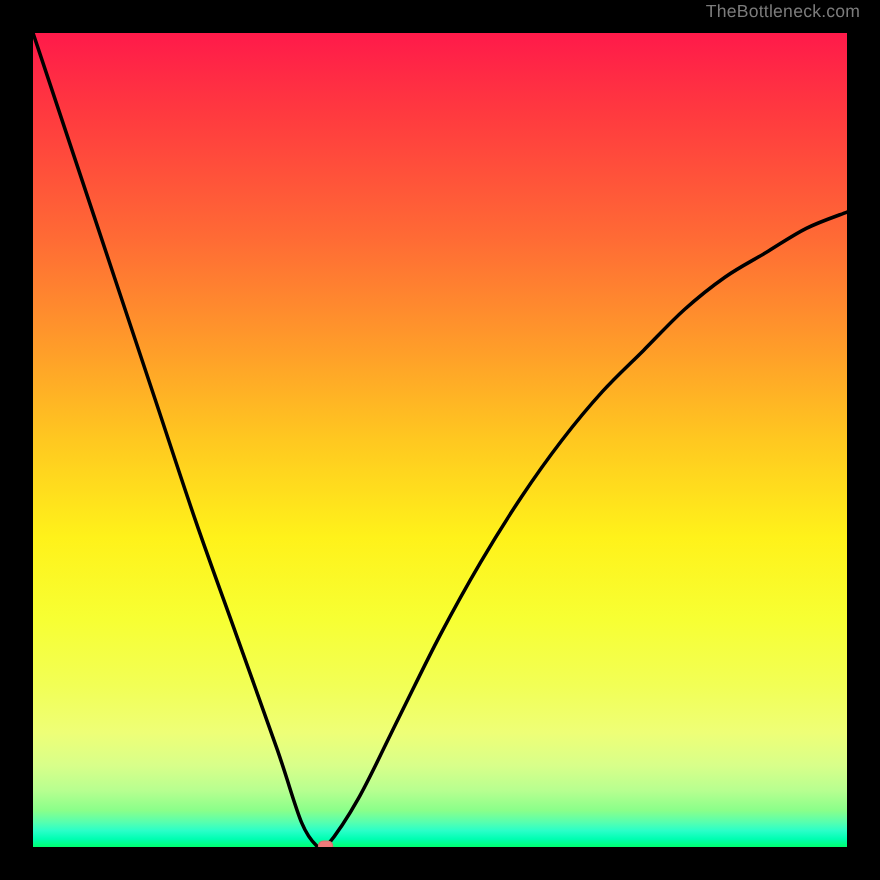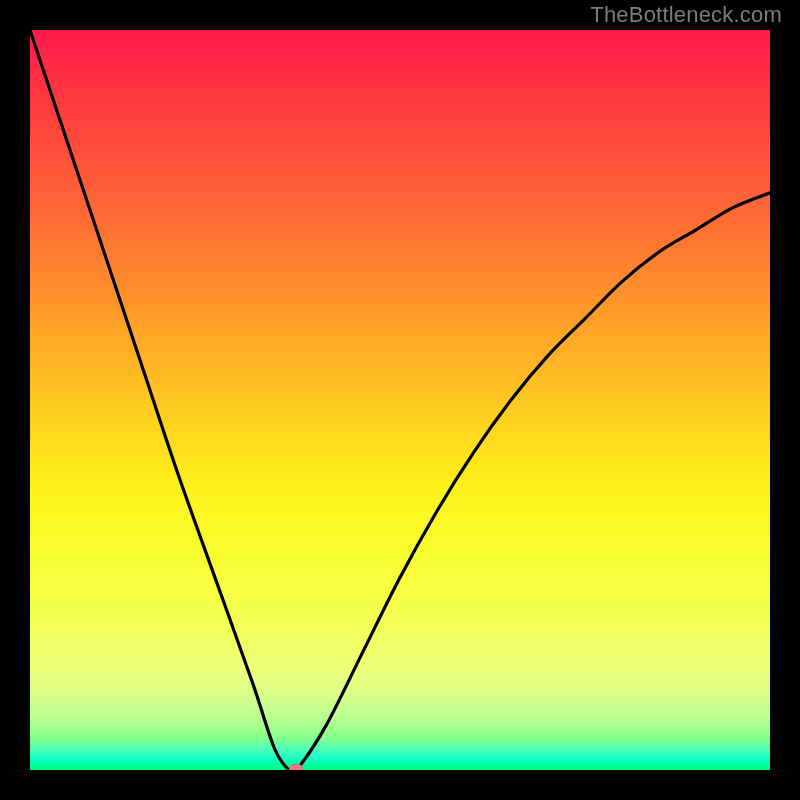--- a/index.html
+++ b/index.html
@@ -15,21 +15,21 @@
     position: absolute;
     left: 0; top: 0;
     width: 800px; height: 800px;
     background: #000;
   }
   .watermark {
     position: absolute;
     top: 2px;
     right: 18px;
     color: #7c7c7c;
-    font-size: 22px;
+    font-size: 16px;
     font-weight: 500;
     letter-spacing: 0.2px;
   }
   .plot-area {
     position: absolute;
     left: 30px;
     top: 30px;
     width: 740px;
     height: 740px;
     overflow: hidden;

